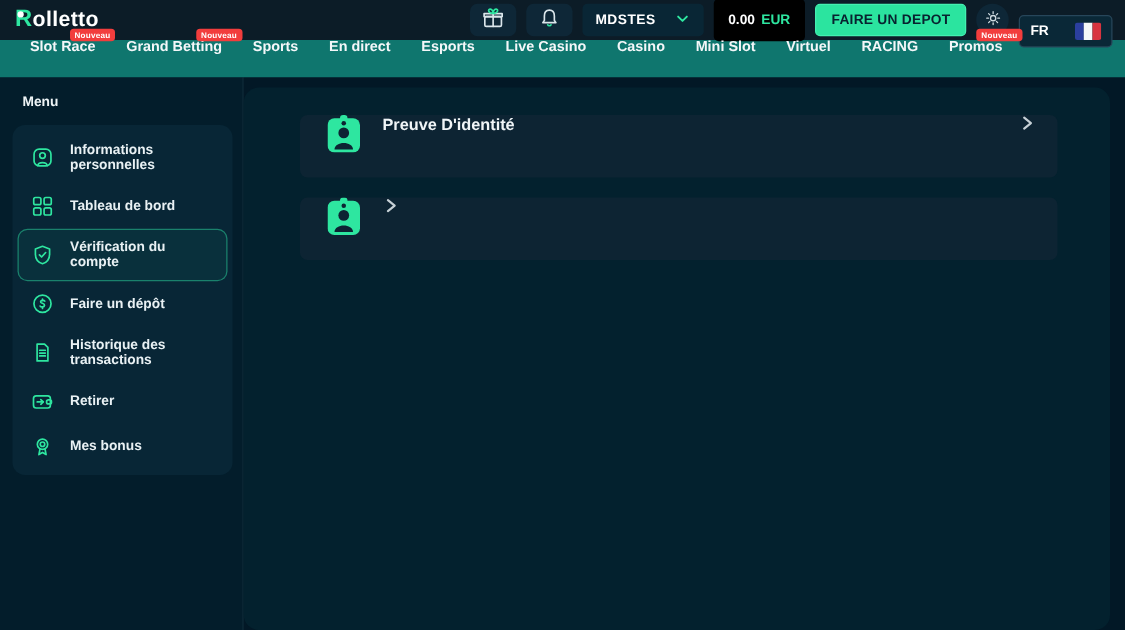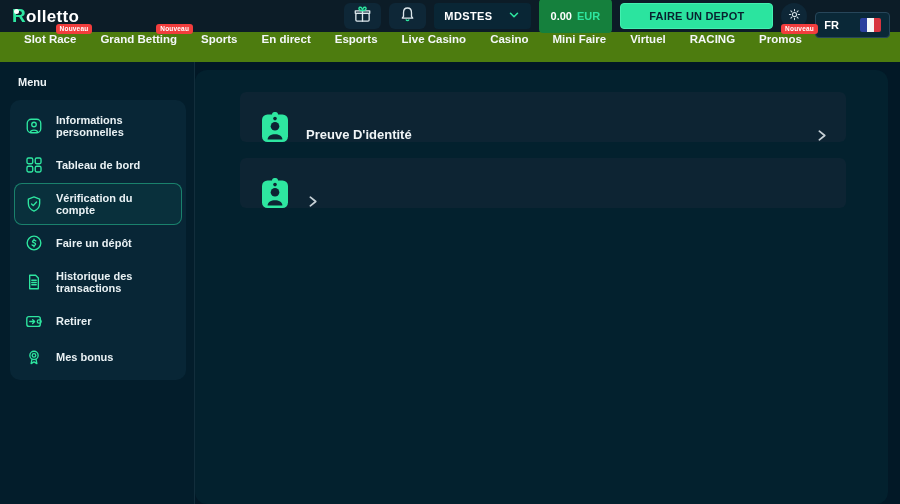--- a/index.html
+++ b/index.html
@@ -12,36 +12,36 @@
   .logo { font-size:17px; font-weight:bold; color:#fff; letter-spacing:.3px; cursor:pointer; }
   .logo-r { color:#2ee6a0; position:relative; font-size:19px; }
   .logo-r::after { content:''; position:absolute; width:5px; height:5px; background:#fff;
     border-radius:50%; left:2px; top:4px; }
   .topbar-right { display:flex; align-items:center; gap:8px; }
   .icon-btn { width:37px; height:26px; border-radius:6px; background:#0e2737; border:none;
     display:flex; align-items:center; justify-content:center; cursor:pointer; }
   .user-dd { height:26px; min-width:96px; background:#092635; border-radius:4px;
     display:flex; align-items:center; justify-content:space-between; gap:14px;
     padding:0 10px; color:#fff; font-weight:bold; font-size:11px; letter-spacing:.4px; cursor:pointer; }
-  .balance { height:26px; background:#15803d; border-radius:4px; padding:17px 12px;
+  .balance { height:26px; background:#000000; border-radius:4px; padding:17px 12px;
     display:flex; align-items:center; gap:5px; font-weight:bold; font-size:11px; cursor:pointer; }
   .bal-amount { color:#fff; } .bal-cur { color:#2ee6a0; }
   .deposit { height:26px; border-radius:4px; background:#2be49f; color:#08222f;
-    font-weight:bold; font-size:11px; padding:0 28px; border:1px solid #43f0b0;
+    font-weight:bold; font-size:11px; padding:0 12px; border:1px solid #43f0b0;
     letter-spacing:.2px; cursor:pointer; font-family:"Liberation Sans",sans-serif; }
   .theme { width:26px; height:26px; border-radius:50%; background:#0e2737; border:none;
     display:flex; align-items:center; justify-content:center; cursor:pointer; }
   .lang { height:26px; border-radius:4px; border:1px solid #27465a; background:#0a2837;
     display:flex; align-items:center; gap:21px; padding:0 8px; color:#fff;
     font-weight:bold; font-size:11px; cursor:pointer;margin-top:17px; }
   .flag { width:21px; height:14px; border-radius:2px; overflow:hidden; display:flex; }
   .flag i { flex:1; } .f-b{background:#2b3f9e;} .f-w{background:#f5f7f8;} .f-r{background:#d8343f;}
 
   
-  .mainnav { height:30px; background:#4d7c0f; display:flex; align-items:center;
+  .mainnav { height:30px; background:#0f766e; display:flex; align-items:flex-start;
     justify-content:space-between; padding:0 98px 17px 24px; }
   .nav-item { position:relative; color:#f4f7f9; font-weight:bold; font-size:11.5px;
     cursor:pointer; white-space:nowrap; }
   .badge { position:absolute; top:-9px; right:-16px; background:#f23d3d; color:#fff;
     font-size:6.5px; font-weight:bold; padding:1.5px 4px; border-radius:3px; letter-spacing:.2px; }
 
   
   .bodyrow { display:flex; height:442px; }
   .sidebar { width:195px; background:#031d2b; border-right:1px solid rgba(130,170,190,.12);
     flex-shrink:0; }
@@ -49,21 +49,21 @@
   .menu-panel { margin:2px 8px 0 10px; background:#082636; border-radius:10px; padding:5px 4px; }
   .menu-item { display:flex; align-items:center; gap:13px; padding:8px 10px;
     border:1px solid transparent; border-radius:8px; cursor:pointer; }
   .menu-item.selected { border-color:rgba(46,230,168,.45); background:rgba(46,230,168,.05); }
   .mi-icon { width:18px; height:18px; display:flex; }
   .mi-label { color:#e9f1f4; font-size:11px; font-weight:600; }
 
   .content { flex:1; background:#021826; padding:8px 12px 0 0; }
   .panel { height:100%; background:#03212e; border-radius:12px; padding:22px 42px 0 45px; }
   .card { height:50px; background:#0d2433; border-radius:6px; margin-bottom:16px;
-    display:flex; align-items:flex-end; padding:0 18px 0 22px; cursor:pointer; }
+    display:flex; align-items:flex-start; padding:0 18px 0 22px; cursor:pointer; }
   .card-icon { margin-right:18px; display:flex; }
   .card-title { color:#f0f5f7; font-size:13px; font-weight:bold; flex:1; }
   .chev { display:flex; }
 </style>
 </head>
 <body>
 
 <header class="topbar">
   <div class="logo">
     <span class="logo-r">R</span><span>olletto</span>
@@ -127,21 +127,21 @@
   </div>
   <div class="nav-item">
     <span class="badge">Nouveau</span>
     <span>Grand Betting</span>
   </div>
   <div class="nav-item"><span>Sports</span></div>
   <div class="nav-item"><span>En direct</span></div>
   <div class="nav-item"><span>Esports</span></div>
   <div class="nav-item"><span>Live Casino</span></div>
   <div class="nav-item"><span>Casino</span></div>
-  <div class="nav-item"><span>Mini Faire</span></div>
+  <div class="nav-item"><span>Mini Slot</span></div>
   <div class="nav-item"><span>Virtuel</span></div>
   <div class="nav-item"><span>RACING</span></div>
   <div class="nav-item">
     <span class="badge">Nouveau</span>
     <span>Promos</span>
   </div>
 </nav>
 
 <div class="bodyrow">
   <aside class="sidebar">

